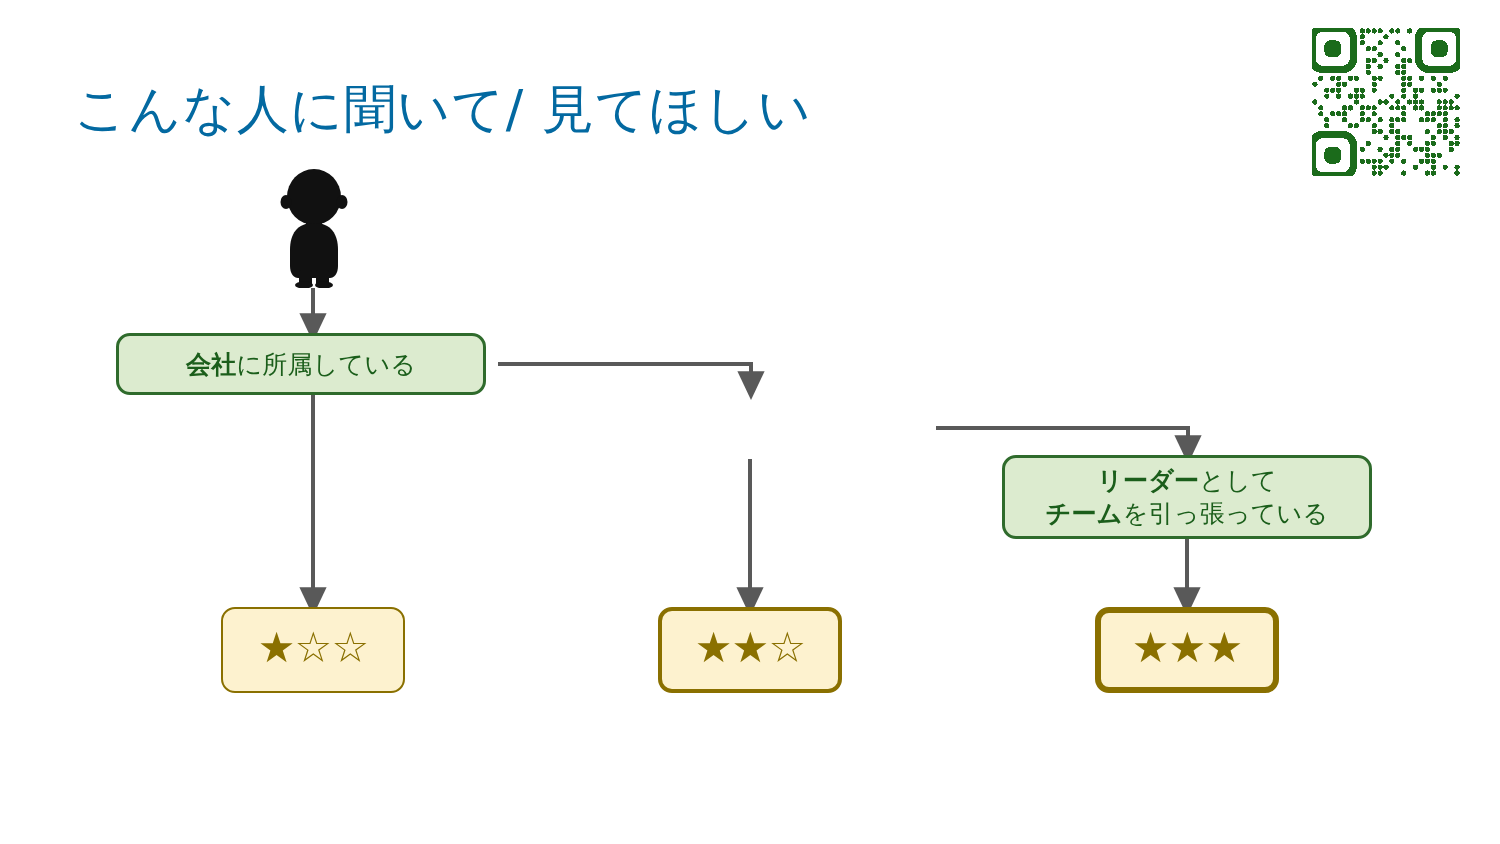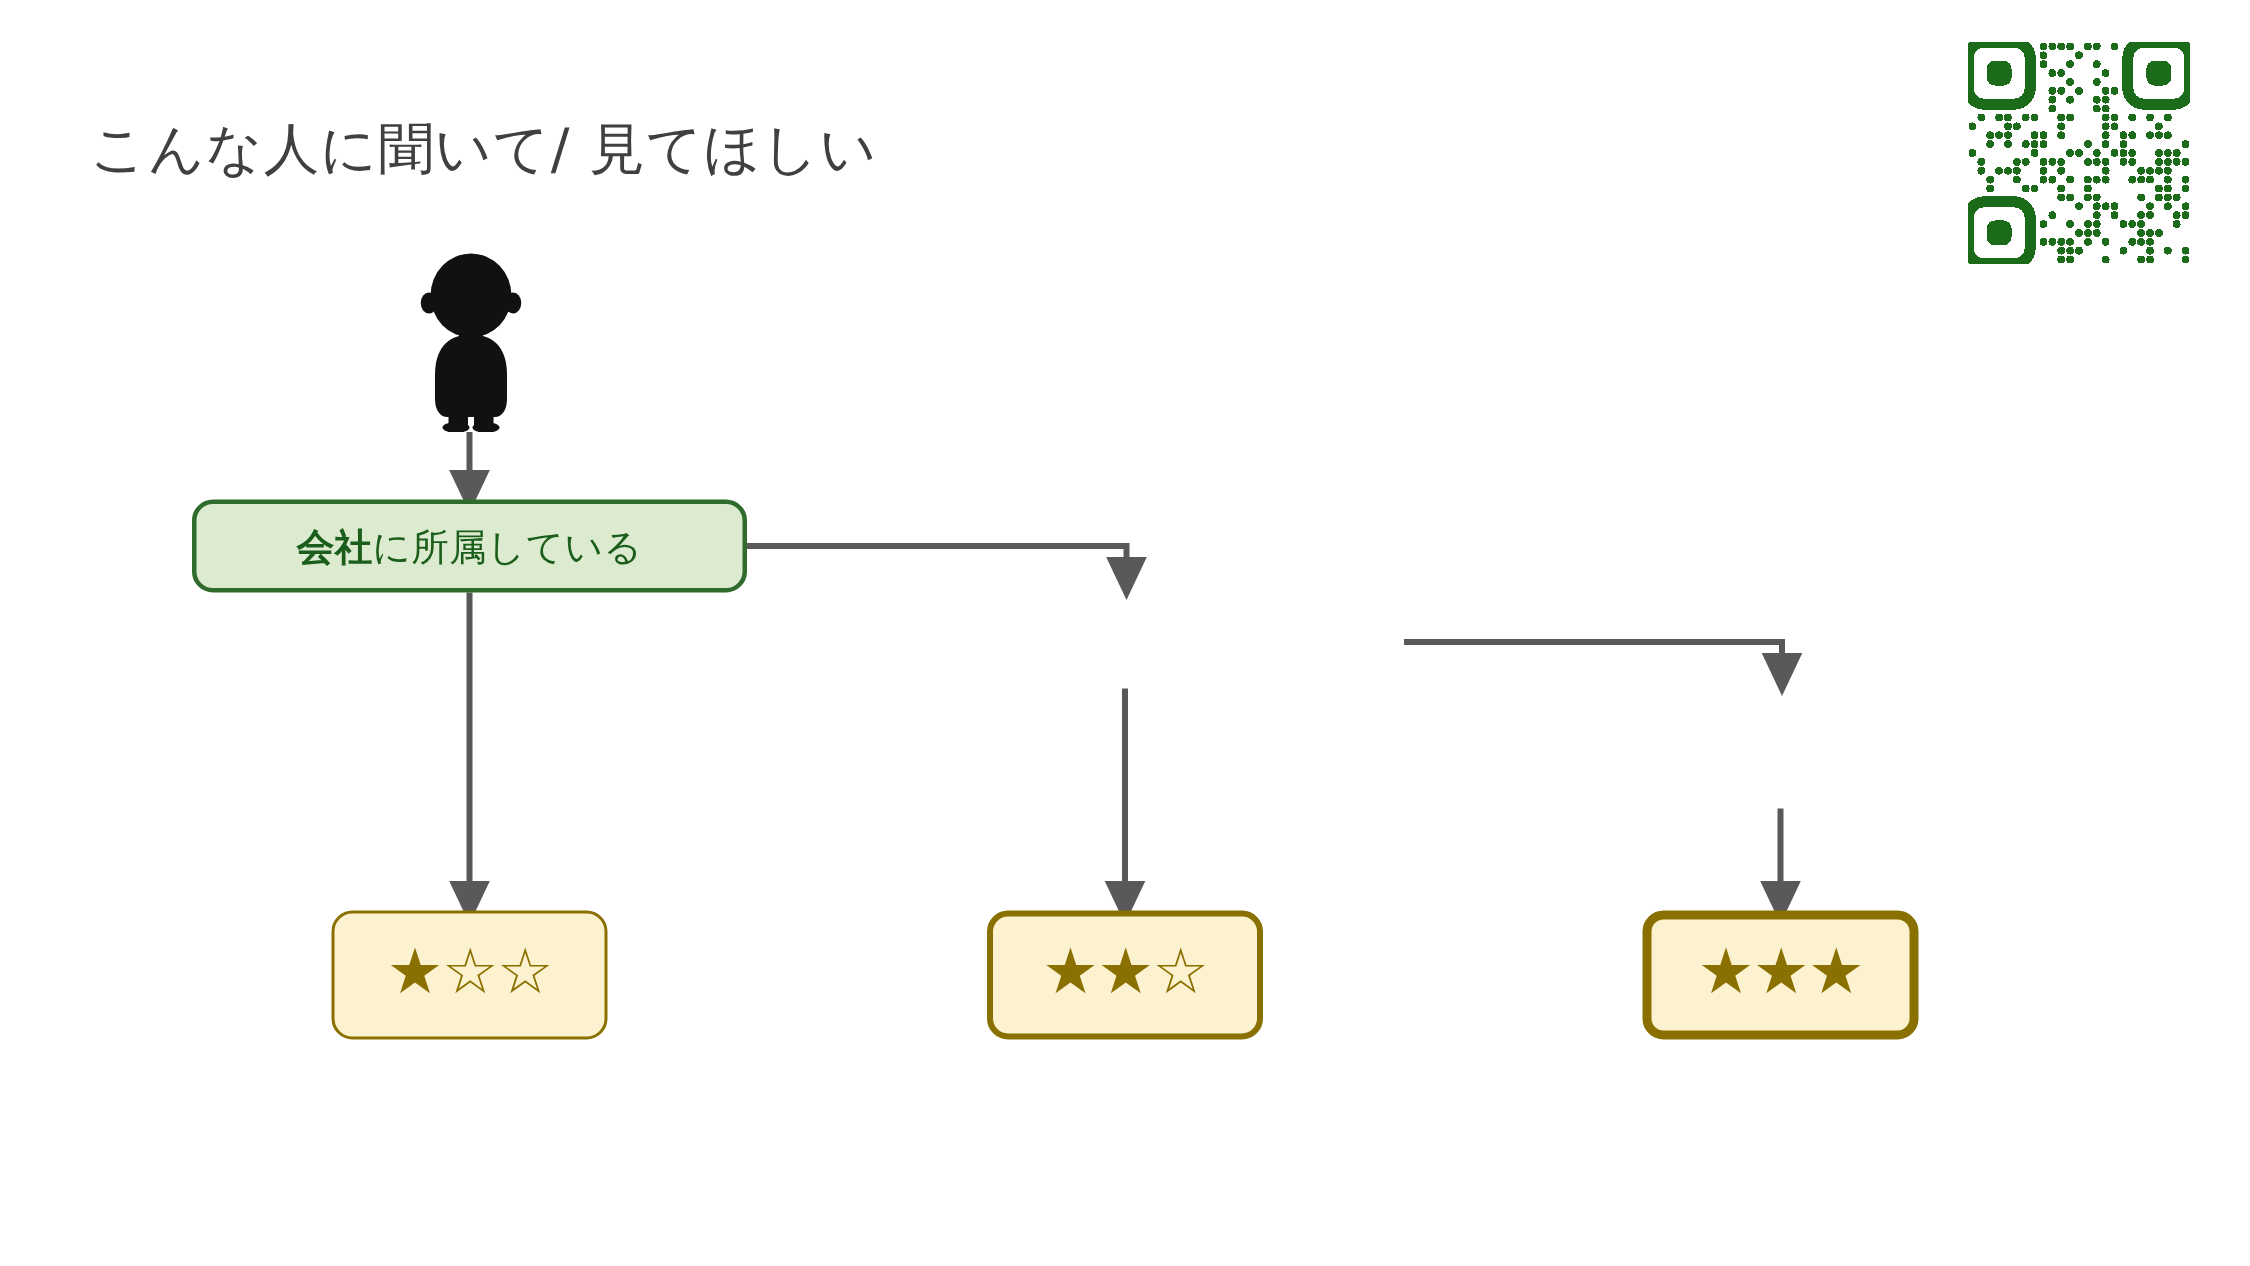--- a/index.html
+++ b/index.html
@@ -14,26 +14,26 @@
     position: relative;
     width: 1500px;
     height: 844px;
     background: #ffffff;
     overflow: hidden;
   }
 
   
   #slide-title {
     position: absolute;
-    left: 60px;
+    left: 74px;
     top: 78px;
-    font-size: 37px;
+    font-size: 52px;
     line-height: 1.2;
     letter-spacing: 0.02em;
-    color: #404040;
+    color: #0369a1;
     font-weight: 400;
     white-space: nowrap;
   }
 
   
   #qr-code {
     position: absolute;
     left: 1312px;
     top: 28px;
     width: 148px;
@@ -72,21 +72,21 @@
     text-align: center;
     color: #1b5e1b;
     font-size: 25px;
     line-height: 1.32;
     letter-spacing: 0.01em;
     padding: 4px 10px;
   }
   .cond-box .lead {
     font-weight: 700;
   }
-  #cond-box-1 { left: 128px; top: 333px; width: 370px; height: 62px; text-align: center; }
+  #cond-box-1 { left: 116px; top: 333px; width: 370px; height: 62px; text-align: center; }
   #cond-box-2 { left: 566px; top: 397px; width: 370px; height: 62px; }
   #cond-box-3 { left: 1002px; top: 455px; width: 370px; height: 84px; }
 
   
   .rating-box {
     position: absolute;
     box-sizing: border-box;
     background: #fdf2cf;
     border-style: solid;
     border-color: #8a7000;
@@ -356,20 +356,26 @@
     </g>
   </svg>
 
   <div class="cond-box" id="cond-box-1">
     <span>
       <span class="lead">会社</span><span>に所属している</span>
     </span>
   </div>
 
 
+  <div class="cond-box" id="cond-box-3">
+    <span>
+      <span class="lead">リーダー</span><span>として</span><br>
+      <span class="lead">チーム</span><span>を引っ張っている</span>
+    </span>
+  </div>
 
   <div class="rating-box" id="rating-box-1">
     <span class="stars">★☆☆</span>
   </div>
   <div class="rating-box" id="rating-box-2">
     <span class="stars">★★☆</span>
   </div>
   <div class="rating-box" id="rating-box-3">
     <span class="stars">★★★</span>
   </div>

